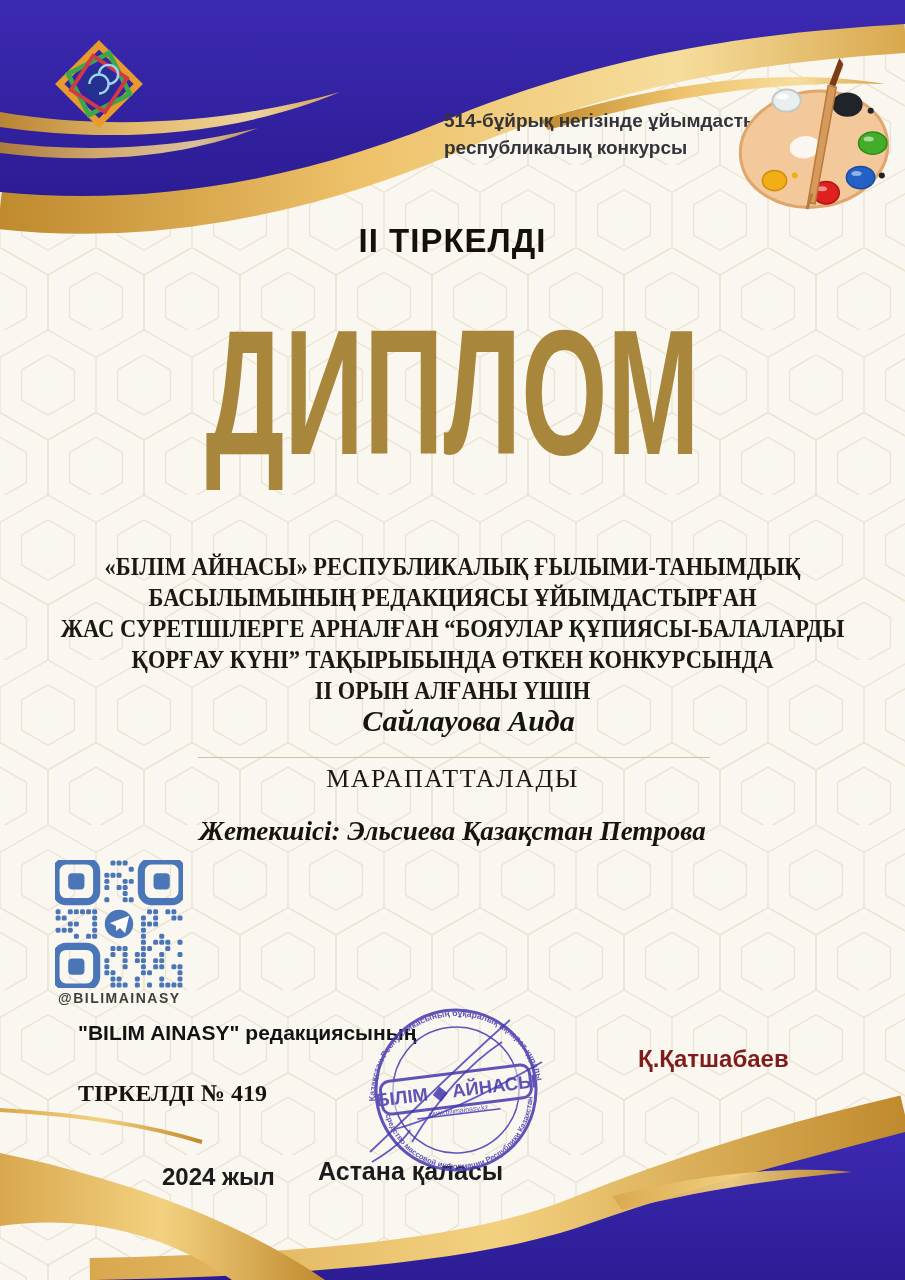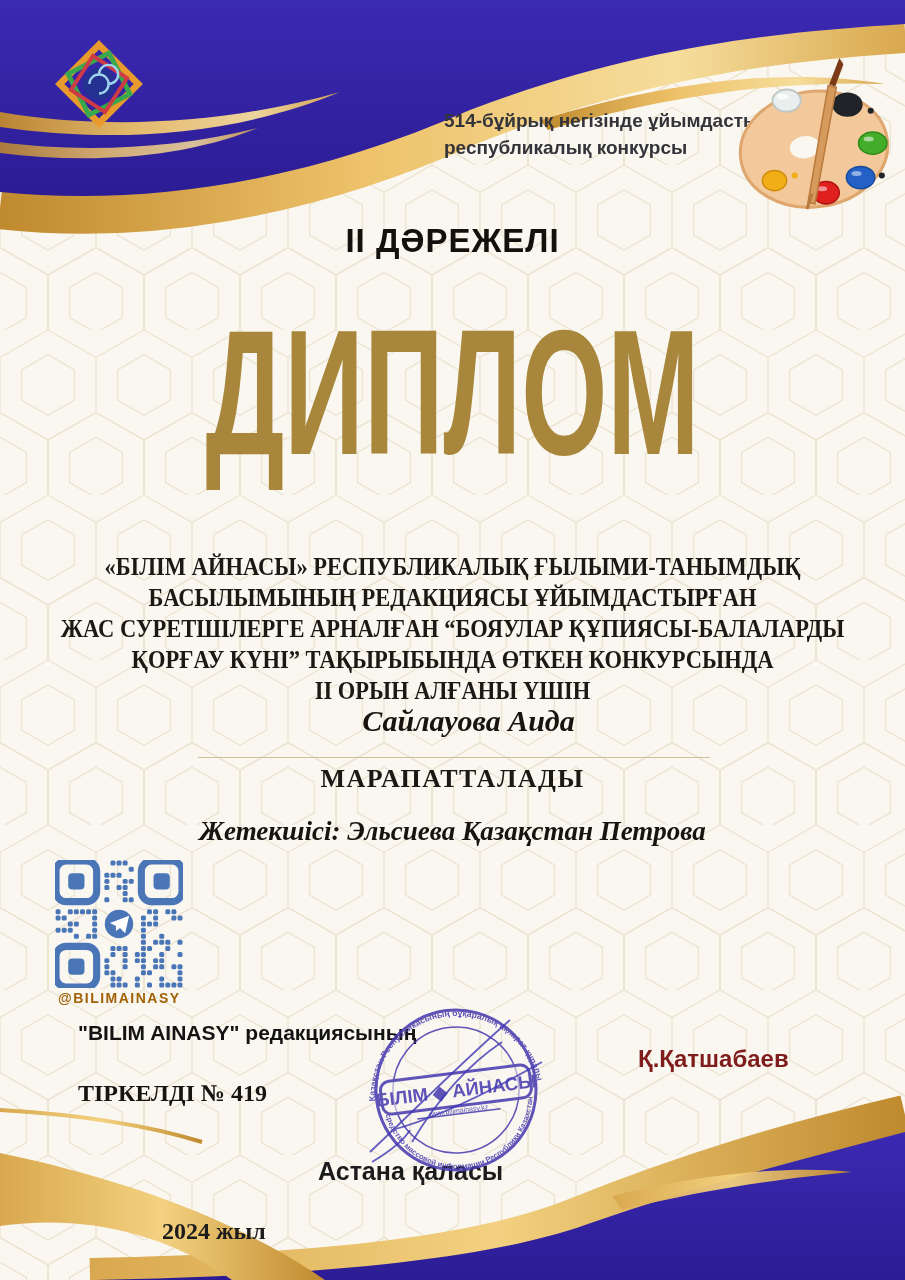--- a/index.html
+++ b/index.html
@@ -24,34 +24,34 @@
   .center-line{left:0;right:0;text-align:center;z-index:2;}
   #degree{top:222px;font-size:33px;font-weight:800;letter-spacing:1px;color:#14110d;}
   #title{top:303px;font-size:123px;font-weight:800;color:#a8873c;line-height:1;
          transform:scale(.9,1.45);transform-origin:50% 0;letter-spacing:0px;}
   #body-text{top:551px;font-family:"Liberation Serif",serif;font-weight:600;
              font-size:25px;line-height:1.24;color:#1c1914;
              transform:scaleX(.9);transform-origin:50% 0;}
   #recipient{top:704px;font-family:"Liberation Serif",serif;font-style:italic;
              font-weight:bold;font-size:30px;color:#17140f;margin-left:32px;}
   #name-rule{top:757px;left:198px;width:512px;height:0;border-top:1.5px solid #cdc199;z-index:2;}
-  #award-word{top:764px;font-family:"Liberation Serif",serif;font-weight:700;
+  #award-word{top:764px;font-family:"Liberation Serif",serif;font-weight:400;
               font-size:26px;letter-spacing:1.5px;color:#1c1914;}
   #supervisor{top:816px;font-family:"Liberation Serif",serif;font-style:italic;
               font-weight:bold;font-size:27px;color:#17140f;}
   
   #qr-block{left:55px;top:860px;z-index:2;}
   #qr-handle{left:58px;top:990px;z-index:2;font-size:14px;font-weight:bold;
-             letter-spacing:1.5px;color:#a16207;}
+             letter-spacing:1.5px;color:#404040;}
   #issuer-block{left:78px;top:1018px;z-index:2;font-size:21px;font-weight:bold;
                 color:#131313;line-height:1.4;}
   #registration{left:78px;top:1080px;z-index:2;font-family:"Liberation Serif",serif;
                 font-weight:bold;font-size:24px;color:#17140f;}
   #signer{left:638px;top:1045px;z-index:2;font-size:24px;font-weight:bold;color:#7f1d1d;}
-  #year{left:162px;top:1218px;z-index:2;font-size:24px;font-weight:bold;color:#1b1b1b;font-family:Liberation Serif, serif;}
+  #year{left:162px;top:1163px;z-index:2;font-size:24px;font-weight:bold;color:#1b1b1b;}
   #city{left:318px;top:1157px;z-index:2;font-size:25px;font-weight:bold;color:#1b1b1b;}
   #stamp-block{left:352px;top:1002px;z-index:3;}
 </style>
 </head>
 <body>
 
 <svg id="bg-pattern" class="abs" width="905" height="1280">
   <defs>
     <g id="hexcell" fill="none" stroke="#e9e0ca" stroke-width="1.3">
       <path d="M48,0 96,27.5 96,82.5 48,110 0,82.5 0,27.5z"></path>
@@ -143,21 +143,21 @@
   <ellipse cx="54" cy="44" rx="6" ry="3" fill="#ffffff" opacity=".8"></ellipse>
   <ellipse cx="139" cy="86" rx="5" ry="2.5" fill="#ffffff" opacity=".55"></ellipse>
   <ellipse cx="127" cy="120" rx="5" ry="2.5" fill="#ffffff" opacity=".5"></ellipse>
   <ellipse cx="93" cy="135" rx="5" ry="2.5" fill="#ffffff" opacity=".5"></ellipse>
 
   <polygon points="100,32 110,6 114,12 106,34" fill="#7c3a16"></polygon>
   <polygon points="99,33 107,35 86,150 79,149" fill="#d59a5c" stroke="#b97a3d" stroke-width="1.5"></polygon>
   <line x1="78" y1="155" x2="83" y2="140" stroke="#b97a3d" stroke-width="3"></line>
 </svg>
 
-<div id="degree" class="abs center-line">ІІ ДӘРЕЖЕЛІ</div>
+<div id="degree" class="abs center-line">ІІ ТІРКЕЛДІ</div>
 <div id="title" class="abs center-line">ДИПЛОМ</div>
 
 <div id="body-text" class="abs center-line prelines">«БІЛІМ АЙНАСЫ» РЕСПУБЛИКАЛЫҚ ҒЫЛЫМИ-ТАНЫМДЫҚ
 БАСЫЛЫМЫНЫҢ РЕДАКЦИЯСЫ ҰЙЫМДАСТЫРҒАН
 ЖАС СУРЕТШІЛЕРГЕ АРНАЛҒАН “БОЯУЛАР ҚҰПИЯСЫ-БАЛАЛАРДЫ
 ҚОРҒАУ КҮНІ” ТАҚЫРЫБЫНДА ӨТКЕН КОНКУРСЫНДА
 ІІ ОРЫН АЛҒАНЫ ҮШІН</div>
 
 <div id="recipient" class="abs center-line">Сайлауова Аида</div>
 <div id="name-rule" class="abs"></div>

